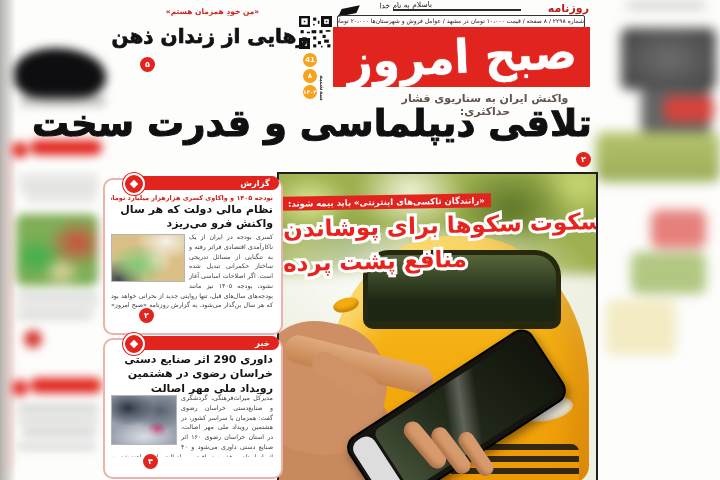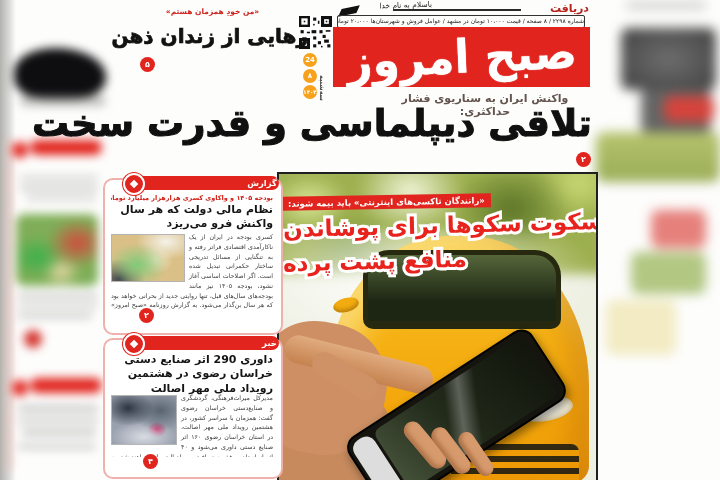--- a/index.html
+++ b/index.html
@@ -68,21 +68,21 @@
   .strip-label{left:3px;top:21px;background:#e1251e;color:#fff;font-size:8.5px;font-weight:bold;padding:2px 6px;transform:rotate(-1deg);z-index:4;white-space:nowrap;}
   .outline-red{font-size:23px;font-weight:bold;color:#e8231e;position:absolute;z-index:4;transform:rotate(-1.5deg);white-space:nowrap;letter-spacing:-0.5px;}
   .outline-red::before{content:attr(data-text);position:absolute;inset:0;color:#fff;-webkit-text-stroke:6px #fff;z-index:-1;}
   .ph-l1{left:4px;top:38px;}
   .ph-l2{left:4px;top:74px;}
 
   
   .abox{position:absolute;width:176px;background:#fff;border:2px solid #f0b0ac;border-radius:10px;z-index:5;}
   .abox1{left:103px;top:178px;height:153px;}
   .abox2{left:103px;top:338px;height:137px;}
-  .tab{position:absolute;left:24px;right:2px;top:-4px;height:14px;background:#e1251e;border-radius:8px;direction:rtl;color:#fff;font-size:8.5px;font-weight:bold;line-height:14px;padding-right:2px;box-sizing:border-box;}
+  .tab{position:absolute;left:24px;right:2px;top:-4px;height:14px;background:#e1251e;border-radius:8px;direction:rtl;color:#fff;font-size:8.5px;font-weight:bold;line-height:14px;padding-right:9px;box-sizing:border-box;}
   .badge{position:absolute;left:18px;top:-7px;width:18px;height:18px;border-radius:50%;background:#e1251e;border:2px solid #fff;box-shadow:0 0 0 1px #e1251e;display:flex;align-items:center;justify-content:center;}
   .badge-glyph{width:6px;height:6px;background:#fff;transform:rotate(45deg);}
   .akicker{position:absolute;top:14px;left:6px;right:8px;font-size:6.5px;font-weight:bold;color:#d0231c;text-align:right;direction:rtl;white-space:nowrap;overflow:hidden;}
   .ahead{position:absolute;left:14px;right:8px;font-size:11px;font-weight:bold;color:#151515;text-align:right;direction:rtl;line-height:1.3;}
   .ahead1{top:23px;}
   .ahead2{top:13px;}
   .abody{position:absolute;left:6px;right:8px;font-size:6.3px;line-height:1.55;color:#3d3d3d;text-align:justify;direction:rtl;overflow:hidden;}
   .abody1{top:52px;bottom:22px;}
   .abody2{top:53px;bottom:20px;}
   .aphoto{float:left;margin:2px 4px 2px 0;border:1px solid #b5b5b5;filter:saturate(1.1);}
@@ -136,21 +136,21 @@
     <div class="blob" style="left:68px;top:96px;width:50px;height:26px;background:#d5433c;"></div>
     <div class="blob" style="left:0;top:132px;width:124px;height:50px;background:linear-gradient(#aebd5e,#8fa545);opacity:.9;"></div>
     <div class="blob" style="left:55px;top:210px;width:55px;height:38px;background:#e0605a;opacity:.8;"></div>
     <div class="blob" style="left:35px;top:252px;width:75px;height:42px;background:#9fb963;opacity:.8;"></div>
     <div class="blob" style="left:10px;top:300px;width:70px;height:55px;background:#e8d98a;opacity:.5;"></div>
   </div>
 
   <div class="abs calligraphy rtl txt">باسلام به نام خدا</div>
   <div class="abs quill"></div>
   <div class="abs dash-rule"></div>
-  <div class="abs paper-type rtl txt">دریافت</div>
+  <div class="abs paper-type rtl txt">روزنامه</div>
   <div class="abs issue-strip rtl txt">شماره ۲۲۹۸ / ۸ صفحه / قیمت ۱۰،۰۰۰ تومان در مشهد / عوامل فروش و شهرستان‌ها ۲۰،۰۰۰ تومان</div>
   <div class="abs logo-box">
     <span class="logo-text rtl">صبح امروز</span>
   </div>
   <svg class="abs qr" viewBox="0 0 21 21">
     <rect x="0" y="0" width="21" height="21" fill="#fff"></rect>
     <g fill="#111">
       <rect x="0" y="0" width="7" height="7"></rect>
         <rect x="14" y="0" width="7" height="7"></rect>
         <rect x="0" y="14" width="7" height="7"></rect>
@@ -171,21 +171,21 @@
         <rect x="15" y="12" width="2" height="2"></rect>
       <rect x="9" y="13" width="2" height="2"></rect>
         <rect x="12" y="16" width="2" height="2"></rect>
         <rect x="9" y="18" width="2" height="2"></rect>
       <rect x="16" y="15" width="3" height="2"></rect>
         <rect x="18" y="18" width="2" height="2"></rect>
         <rect x="14" y="19" width="1" height="1"></rect>
     </g>
   </svg>
   <div class="abs date-circle" style="left:303px;top:53px;font-size:7px;">
-      <span>24</span>
+      <span>41</span>
     </div>
   <div class="abs date-circle" style="left:303px;top:69px;font-size:7px;">
       <span>۸</span>
     </div>
   <div class="abs date-circle" style="left:303px;top:85px;font-size:5.5px;">
       <span>۱۴۰۴</span>
     </div>
   <div class="abs weekday rtl txt">سه‌شنبه</div>
 
   <div class="abs lead-kicker rtl txt">واکنش ایران به سناریوی فشار حداکثری:</div>

